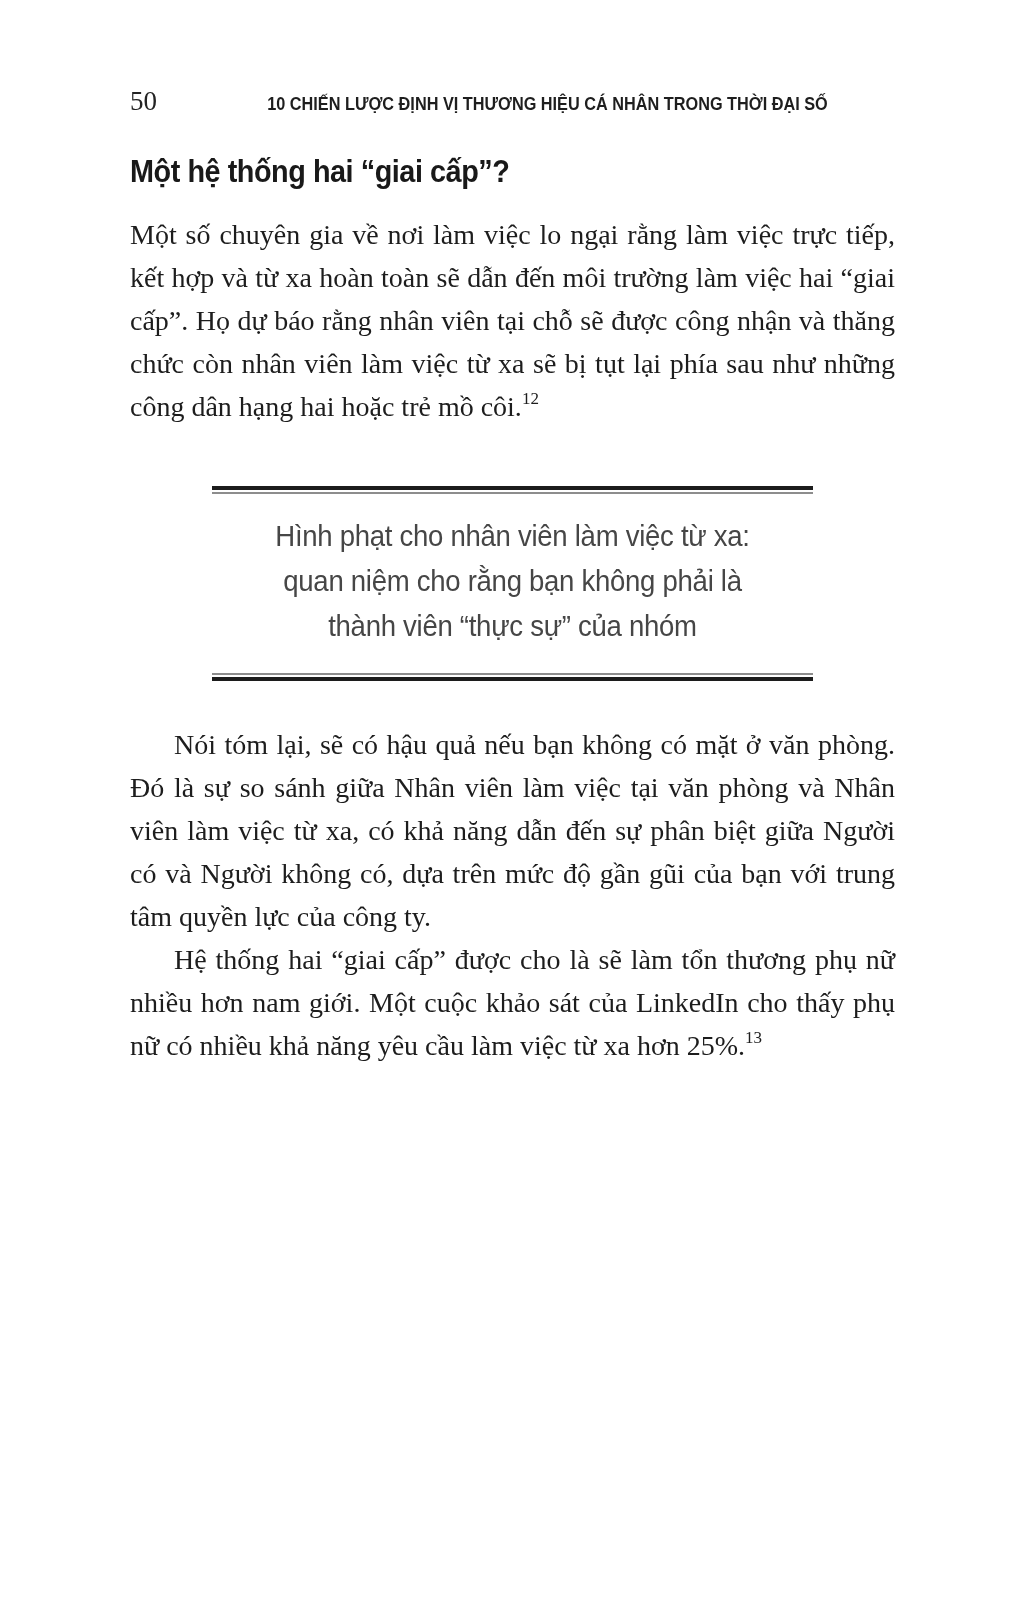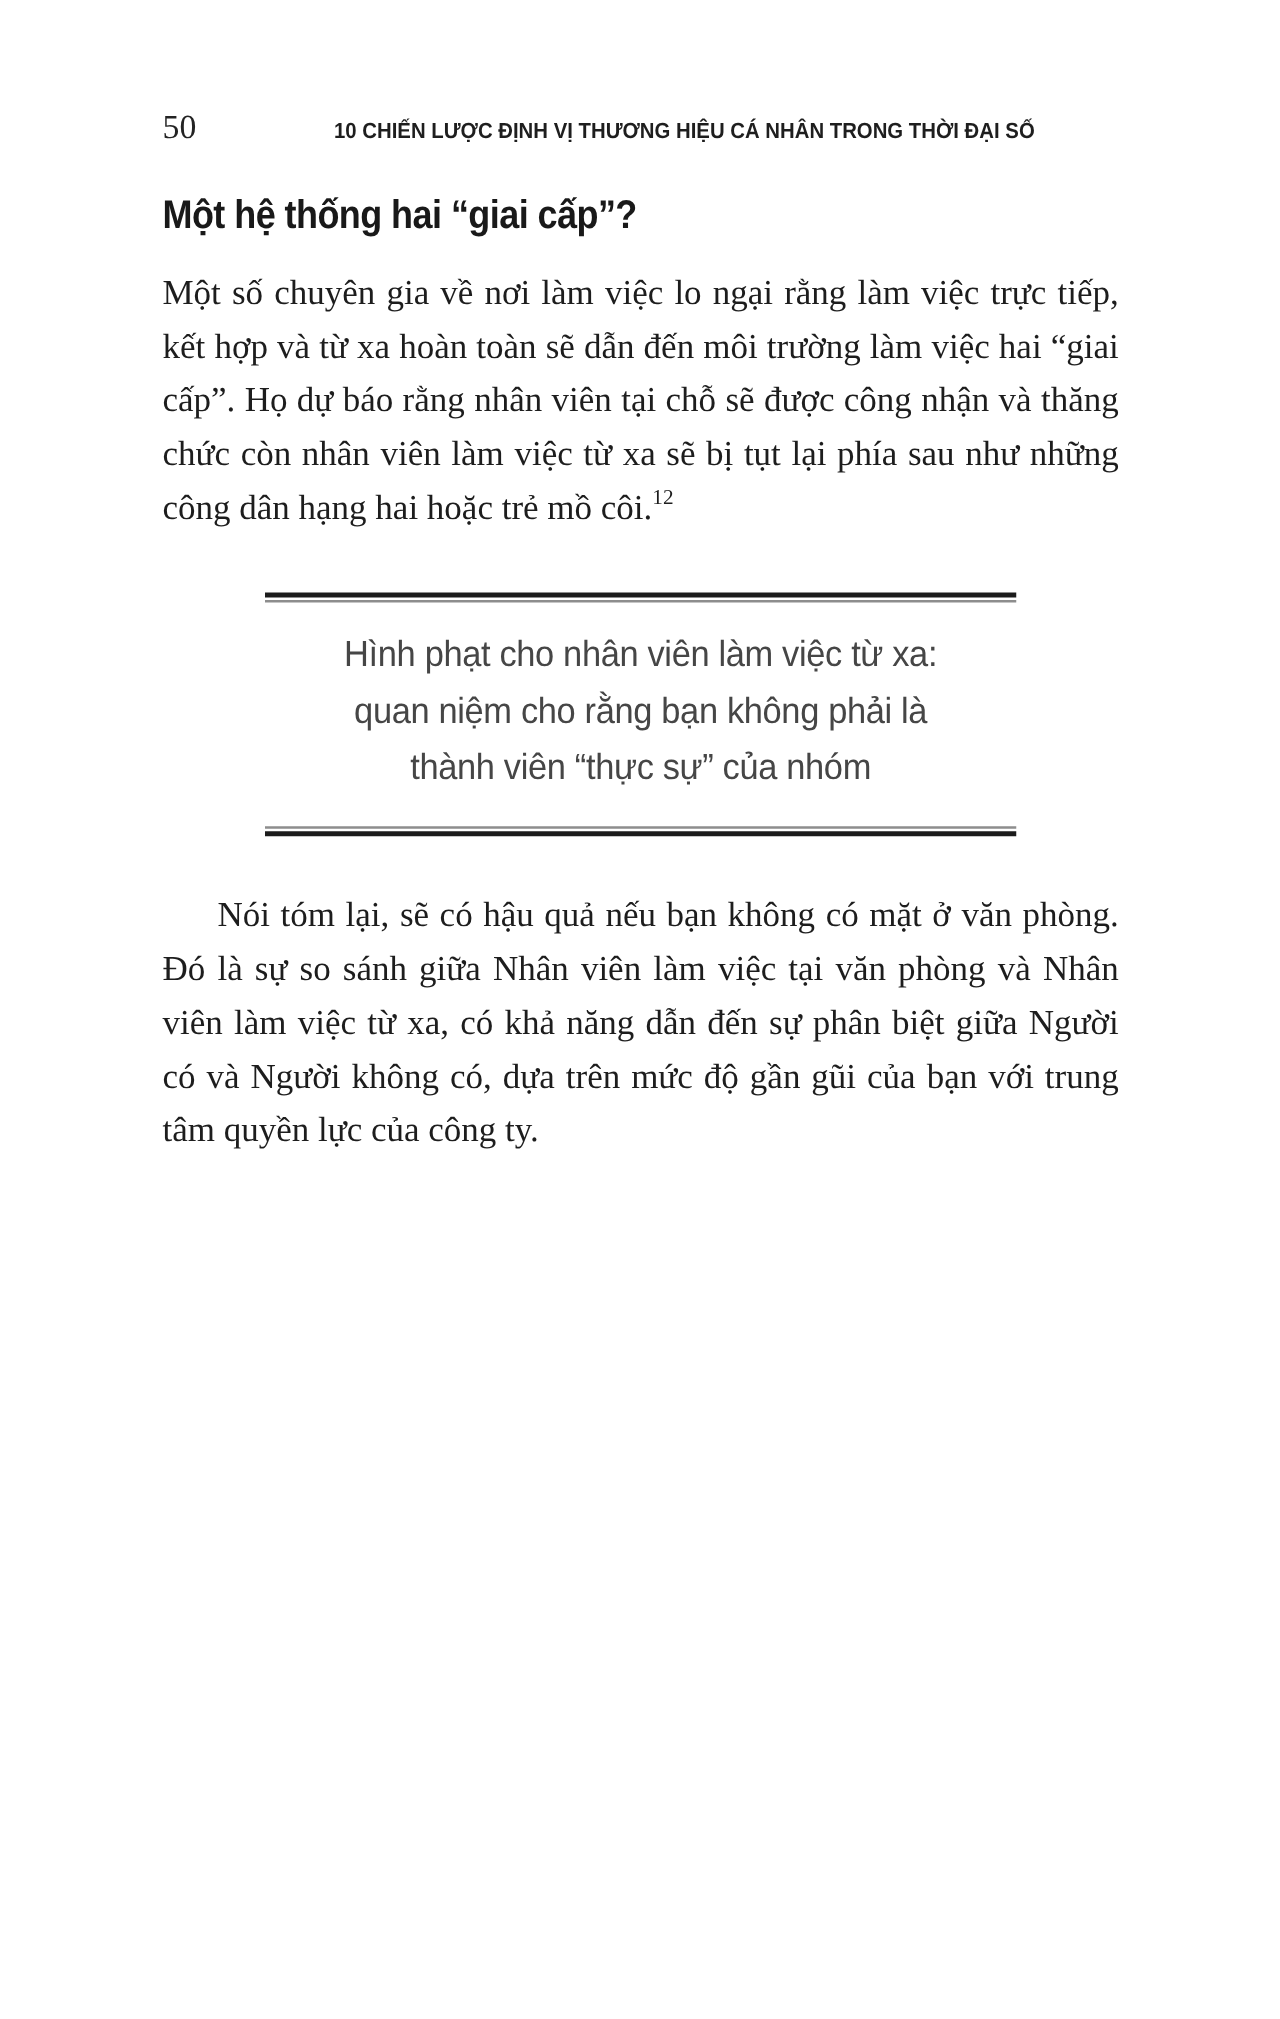--- a/index.html
+++ b/index.html
@@ -68,21 +68,21 @@
   .body-para.indent { text-indent: 44px; }
   .body-para sup {
     font-size: 17px;
     line-height: 0;
     vertical-align: 12px;
     margin-top: 20px;
   }
   
   .pullquote {
     width: 601px;
-    margin: 46px auto 42px auto;
+    margin: 58px auto 42px auto;
   }
   .rule { line-height: 0; }
   .rule .thick { height: 4px; background: #1c1c1c; }
   .rule .thin  { height: 2px; background: #8d8d8d; }
   .rule-top .thin  { margin-top: 2px; }
   .rule-bottom .thick { margin-top: 2px; }
   .quote-lines {
     padding: 20px 0 24px 0;
     text-align: center;
     font-family: "Liberation Sans", "DejaVu Sans", sans-serif;
@@ -123,15 +123,16 @@
       <div class="rule rule-bottom">
         <div class="thin"></div>
         <div class="thick"></div>
       </div>
     </aside>
 
     <p class="body-para indent"><span>Nói tóm lại, sẽ có hậu quả nếu bạn không có mặt ở văn phòng. Đó là sự so sánh giữa Nhân viên làm việc tại văn phòng và Nhân viên làm việc từ xa, có khả năng dẫn đến sự phân biệt giữa Người có và Người không có, dựa trên mức độ gần gũi của bạn với trung tâm quyền lực của công ty.</span></p>
 
 
 
+    <p class="body-para indent"><span>Hệ thống hai “giai cấp” được cho là sẽ làm tổn thương phụ nữ nhiều hơn nam giới. Một cuộc khảo sát của LinkedIn cho thấy phụ nữ có nhiều khả năng yêu cầu làm việc từ xa hơn 25%.</span><sup>13</sup></p>
 
   </main>
 </div>
 
 </body></html>

